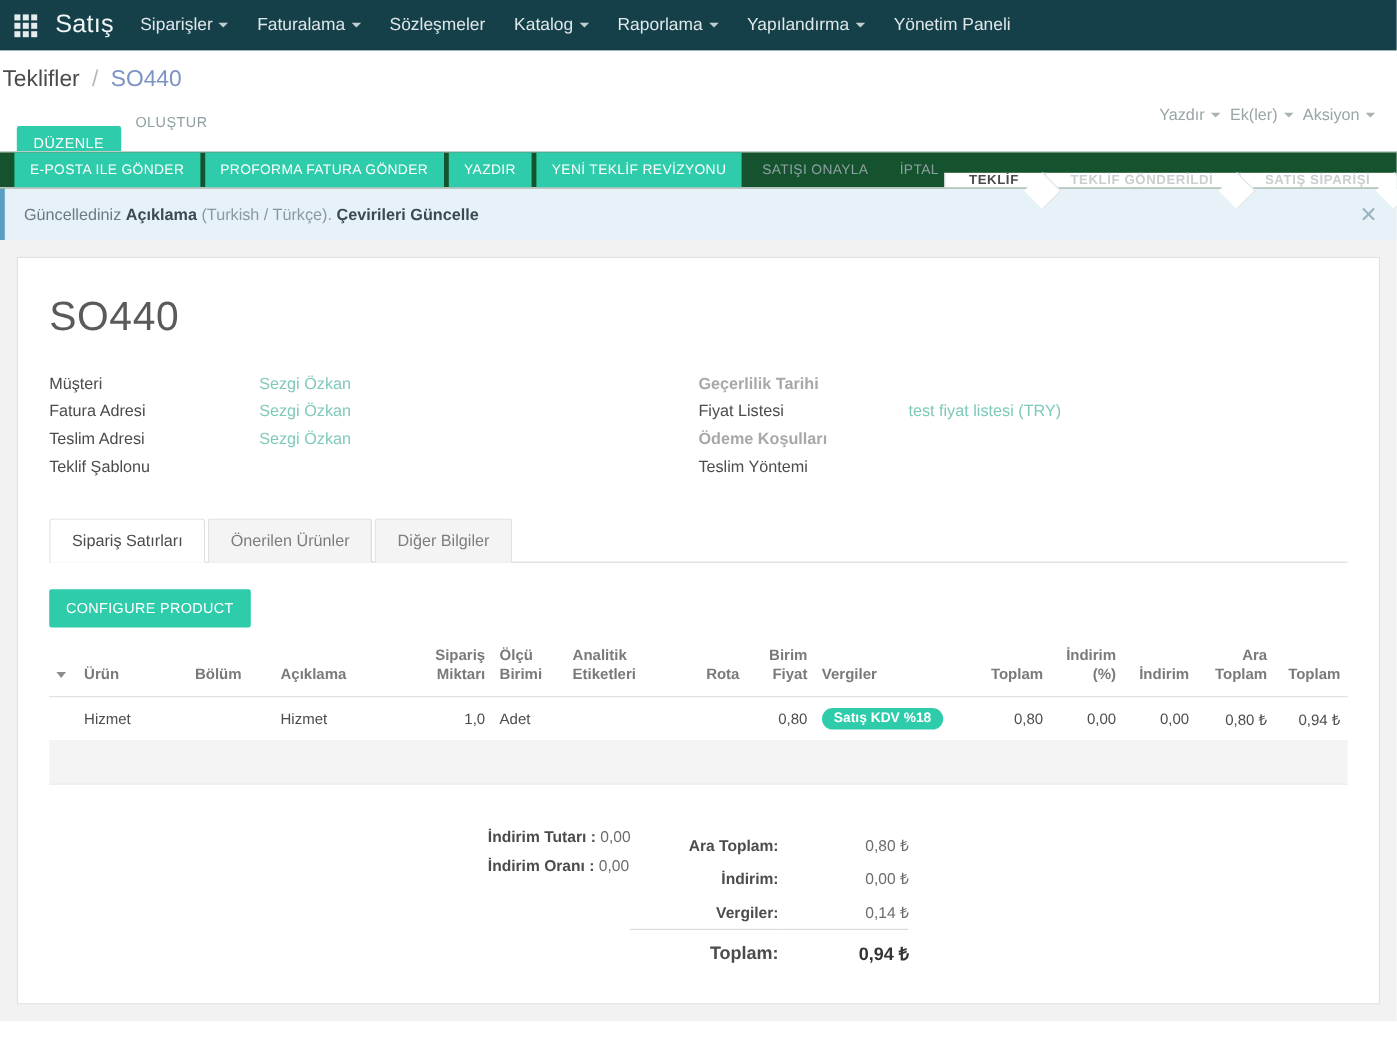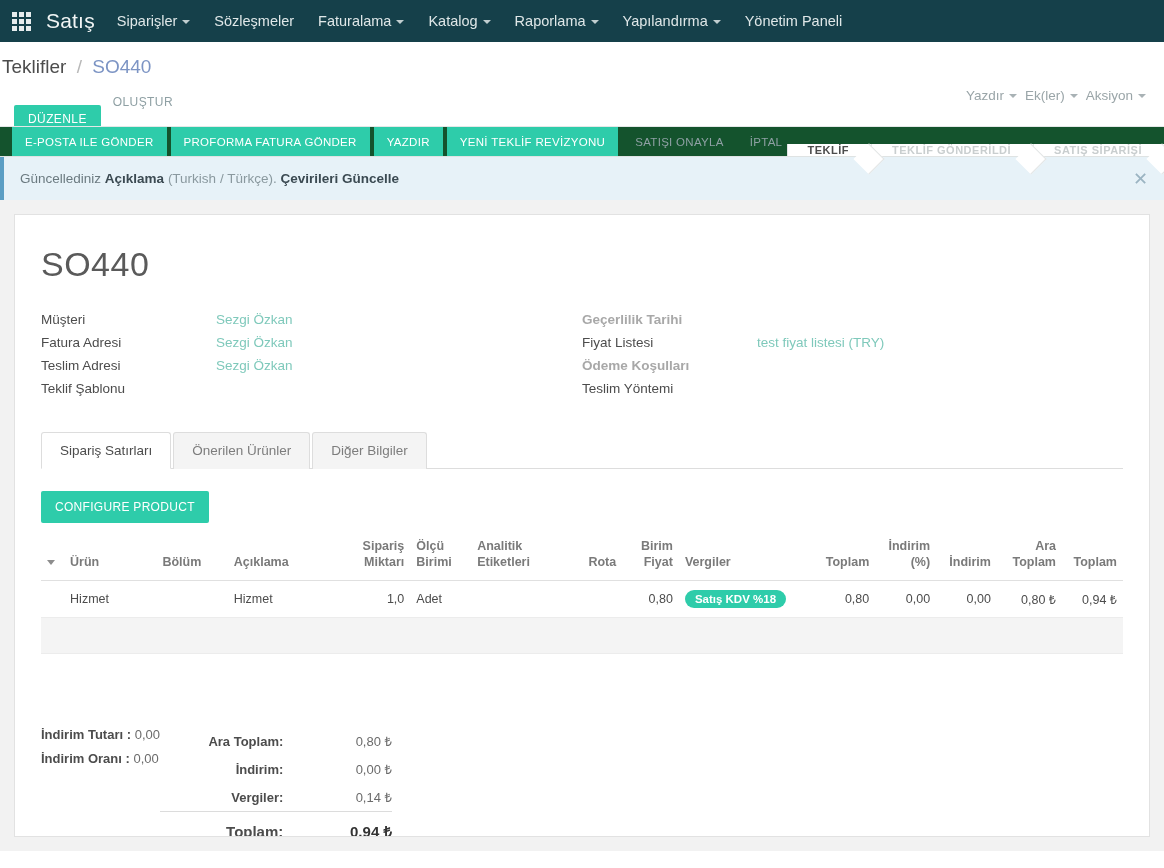--- a/index.html
+++ b/index.html
@@ -331,22 +331,22 @@
   }
   .empty-band {
     height: 36px;
     background: #f4f4f4;
     border-bottom: 1px solid #ececec;
   }
 
   
   .footer {
     display: flex;
-    justify-content: flex-start;
-    margin-top: 73px;
+    justify-content: center;
+    margin-top: 36px;
   }
   .disc-block { font-size: 13px; }
   .disc-row { margin-bottom: 9px; }
   .disc-row b { color: #4c4c4c; }
   .disc-row span { color: #6b6b6b; }
 
   table.totals {
     border-collapse: collapse;
     font-size: 13px;
     min-width: 232px;
@@ -380,22 +380,22 @@
       <i></i>
       <i></i>
       <i></i>
       <i></i>
       <i></i>
       <i></i>
   </span>
   <span class="brand">Satış</span>
   <nav class="nav-items">
     <span class="nav-item"><span>Siparişler</span><span class="caret-down"></span></span>
+    <span class="nav-item"><span>Faturalama</span><span class="caret-down"></span></span>
     <span class="nav-item">Sözleşmeler</span>
-    <span class="nav-item"><span>Faturalama</span><span class="caret-down"></span></span>
     <span class="nav-item"><span>Katalog</span><span class="caret-down"></span></span>
     <span class="nav-item"><span>Raporlama</span><span class="caret-down"></span></span>
     <span class="nav-item"><span>Yapılandırma</span><span class="caret-down"></span></span>
     <span class="nav-item">Yönetim Paneli</span>
   </nav>
 </div>
 
 <div class="breadcrumb-bar">
   <span class="bc-root">Teklifler</span>
   <span class="bc-sep">/</span>

